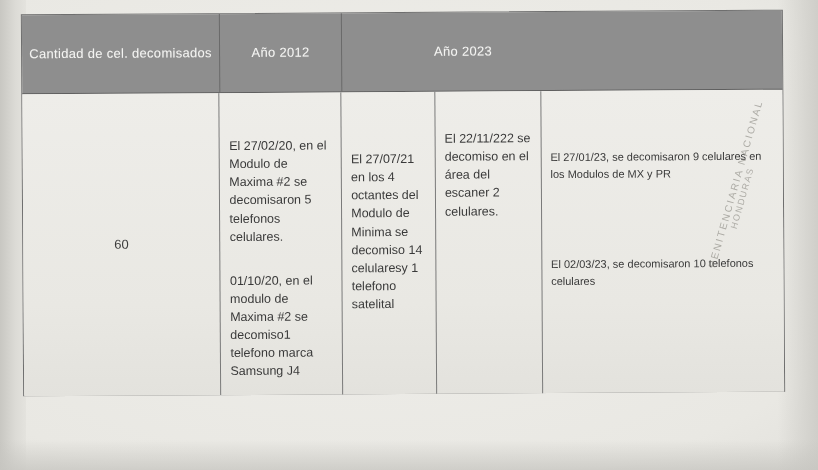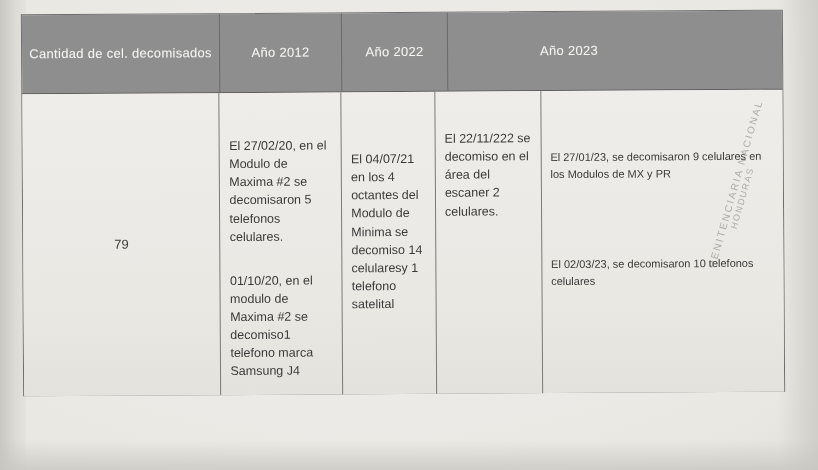--- a/index.html
+++ b/index.html
@@ -148,37 +148,36 @@
   <div class="paper-edge-bottom"></div>
 
   <div class="blotch" style="left:120px; top:330px; width:90px; height:40px;"></div>
   <div class="blotch" style="left:560px; top:200px; width:70px; height:28px;"></div>
 
   <div class="table">
 
     <div class="thead">
       <div class="th c1">Cantidad de cel. decomisados</div>
       <div class="th c2">Año 2012</div>
-      <div class="th c4">Año 2022</div>
       <div class="th c5">Año 2023</div>
     </div>
 
     <div class="tbody">
 
       <div class="td c1 cell-count">
-        <span>79</span>
+        <span>60</span>
       </div>
 
       <div class="td c2 cell-2020">
         <p class="para">El  27/02/20, en el Modulo de Maxima #2 se decomisaron 5 telefonos celulares.</p>
         <p class="para">01/10/20, en el modulo de Maxima #2 se decomiso1 telefono marca Samsung J4</p>
       </div>
 
       <div class="td c3 cell-2021">
-        <p class="para">El 04/07/21 en los 4 octantes del Modulo de Minima se decomiso 14 celularesy 1 telefono satelital</p>
+        <p class="para">El 27/07/21 en los 4 octantes del Modulo de Minima se decomiso 14 celularesy 1 telefono satelital</p>
       </div>
 
       <div class="td c4 cell-2022">
         <p class="para">El 22/11/222 se decomiso en el área del escaner 2 celulares.</p>
       </div>
 
       <div class="td c5 cell-2023">
         <p class="para">El 27/01/23, se decomisaron 9 celulares en los Modulos de MX y PR</p>
         <p class="para">El 02/03/23, se decomisaron 10 telefonos celulares</p>
       </div>

